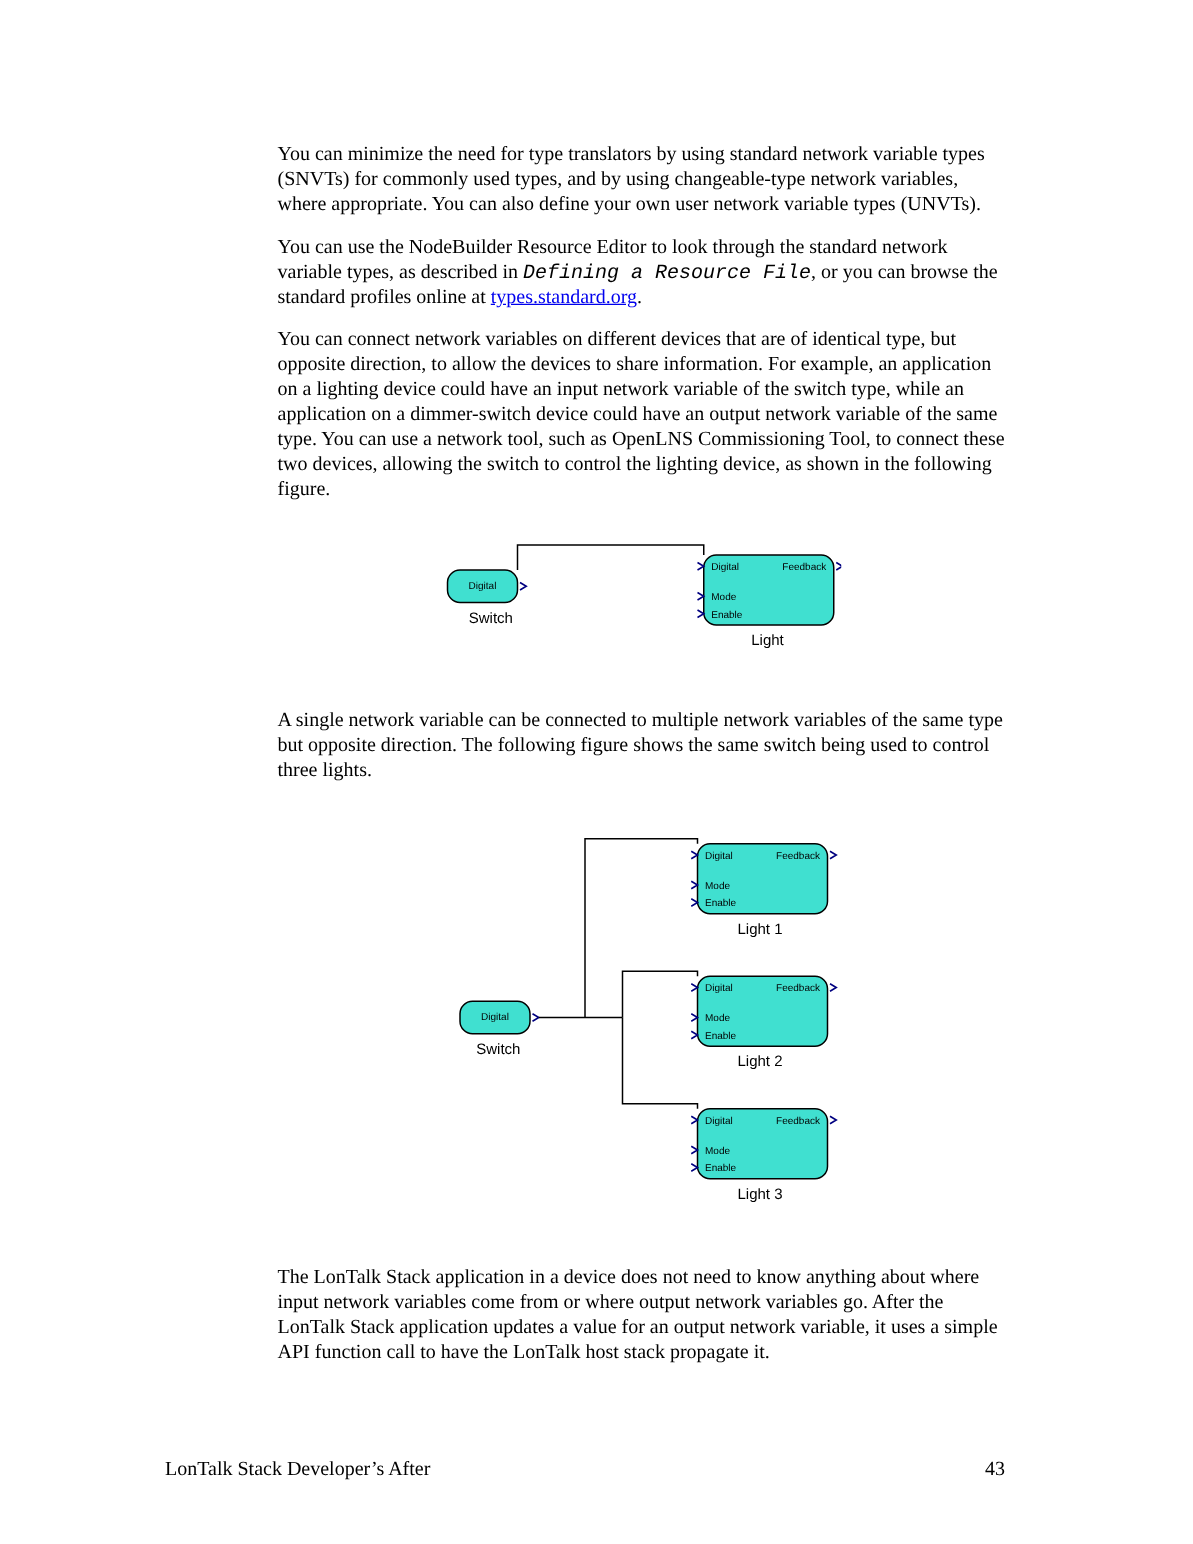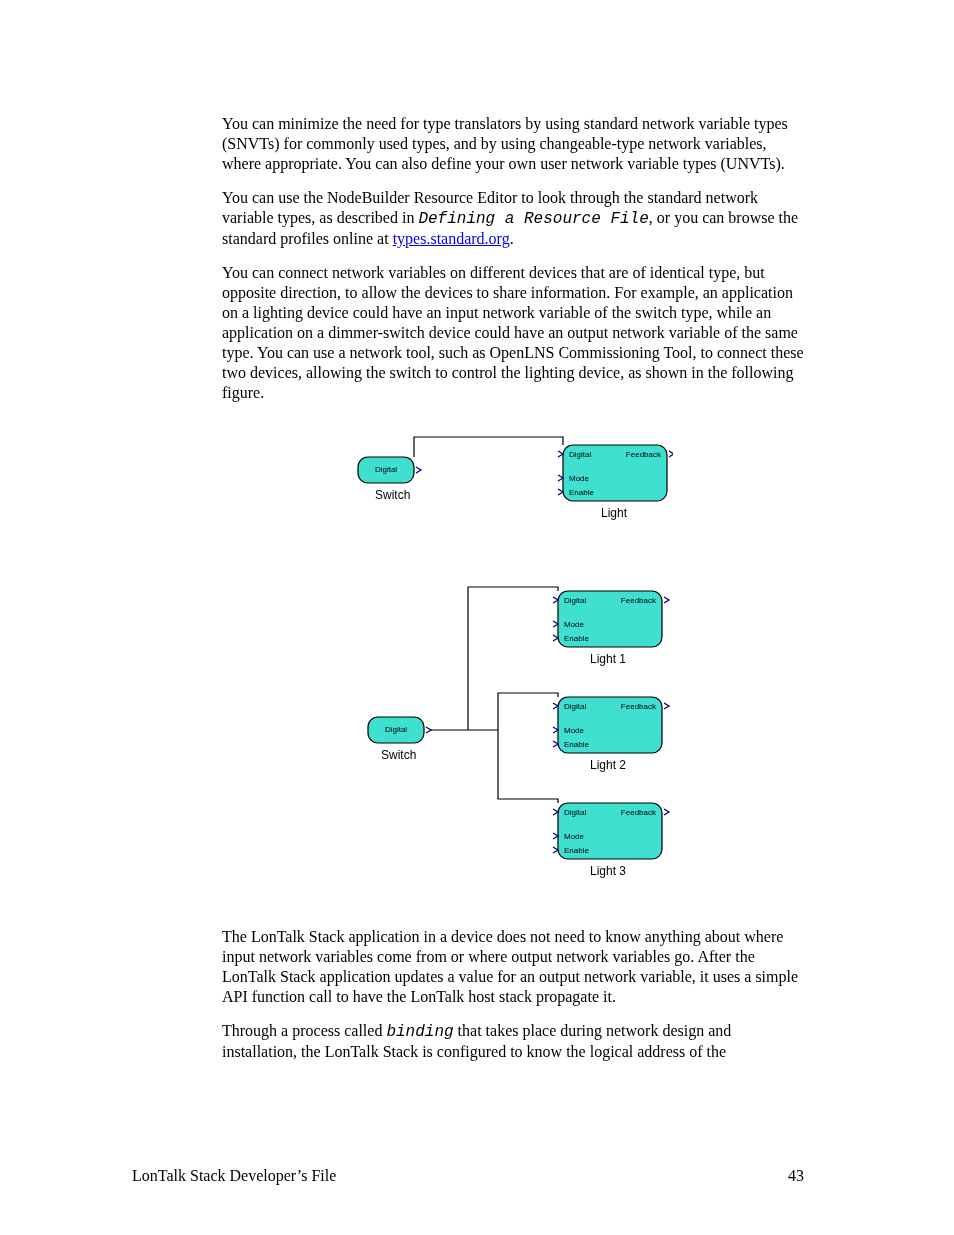--- a/index.html
+++ b/index.html
@@ -81,20 +81,21 @@
       <text class="pin-label" x="216" y="54">Mode</text>
       <polyline class="pin-mark" points="205,62 210,65 205,68"></polyline>
       <text class="pin-label" x="216" y="68">Enable</text>
 
       <text class="pin-label" x="308" y="30" text-anchor="end">Feedback</text>
       <polyline class="pin-mark" points="316,24 321,27 316,30"></polyline>
       <text class="node-caption" x="248" y="90">Light</text>
     </svg>
   </div>
 
+  <p>A single network variable can be connected to multiple network variables of the same type but opposite direction.  The following figure shows the same switch being used to control three lights.</p>
 
   <div class="diagram-wrap">
     <svg width="340" height="330" viewBox="0 0 340 330">
 
       <rect class="nodebox" x="25" y="150" rx="10" ry="10" width="56" height="26"></rect>
       <text class="pin-label" x="53" y="165" text-anchor="middle">Digital</text>
       <polyline class="pin-mark" points="83,160 88,163 83,166"></polyline>
       <text class="node-caption" x="38" y="192">Switch</text>
 
       <polyline class="wire" points="88,163 155,163"></polyline>
@@ -138,22 +139,19 @@
         <text class="pin-label" x="221" y="286">Enable</text>
         <text class="pin-label" x="313" y="248" text-anchor="end">Feedback</text>
         <polyline class="pin-mark" points="321,242 326,245 321,248"></polyline>
         <text class="node-caption" x="247" y="308">Light 3</text>
       </g>
     </svg>
   </div>
 
   <p>The LonTalk Stack application in a device does not need to know anything about where input network variables come from or where output network variables go.  After the LonTalk Stack application updates a value for an output network variable, it uses a simple API function call to have the LonTalk host stack propagate it.</p>
 
-  <p>
-    <span>Through a process called </span><span class="italic">binding</span><span> that takes place during network design and installation, the LonTalk Stack is configured to know the logical address of the</span>
-  </p>
 
   <div class="footer">
-    <span>LonTalk Stack Developer’s File</span>
+    <span>LonTalk Stack Developer’s After</span>
     <span>43</span>
   </div>
 
 </div>
 
 </body></html>

